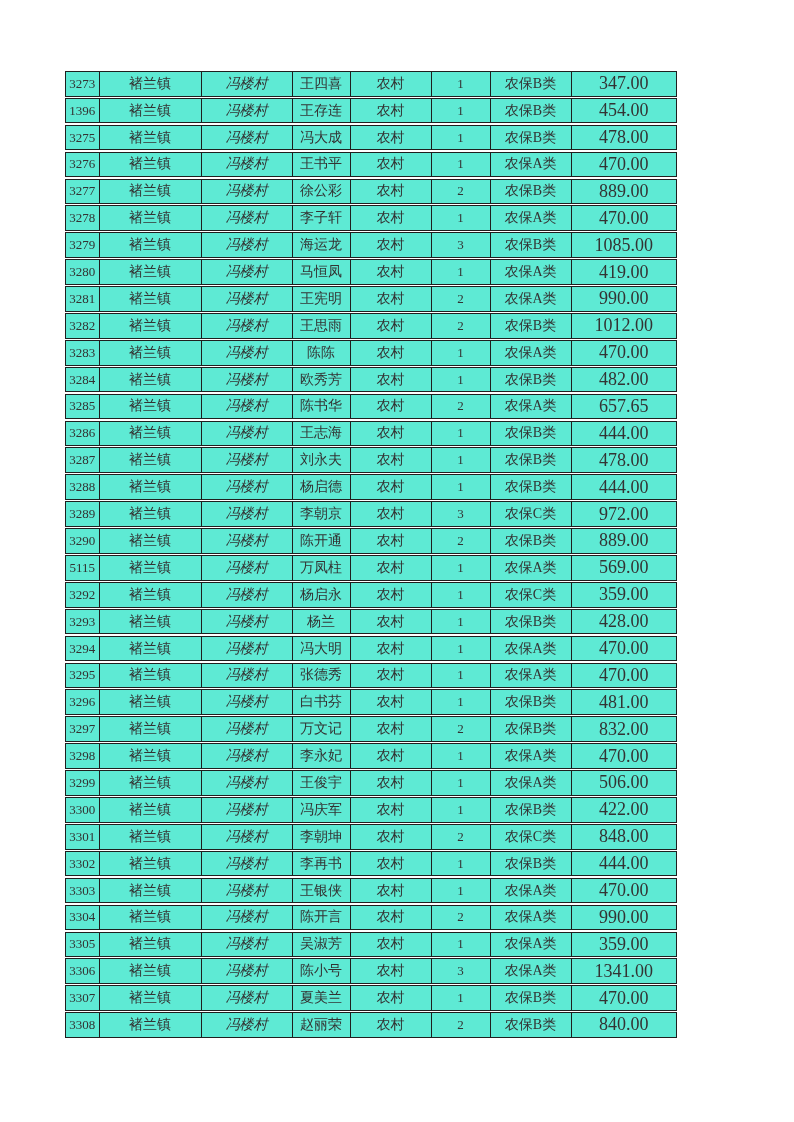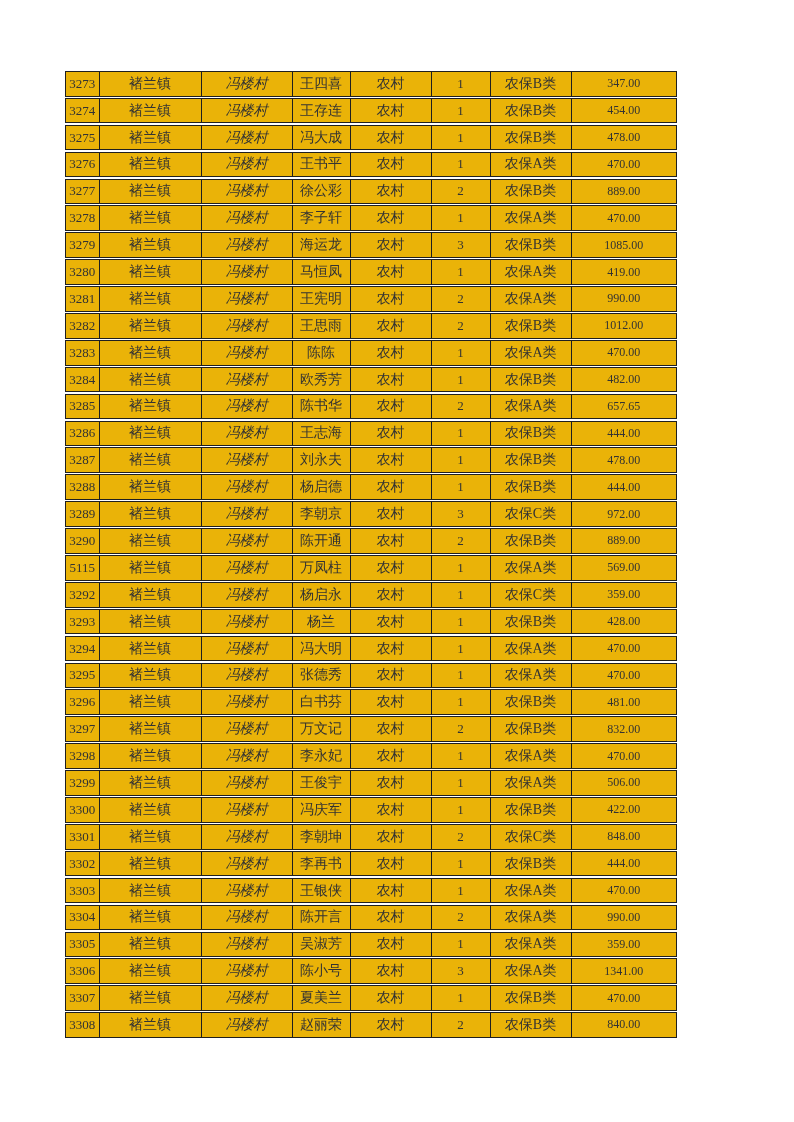--- a/index.html
+++ b/index.html
@@ -20,59 +20,59 @@
     left: 65px;
     top: 71px;
     width: 612px;
   }
   .row {
     display: flex;
     box-sizing: border-box;
     height: 25.6px;
     border: 1.5px solid var(--border-color, #1f1f1f);
     margin-bottom: 1.3px;
-    background: #eab308;
+    background: #5eead4;
   }
   .cell {
     box-sizing: border-box;
     display: flex;
     align-items: center;
     justify-content: center;
     border-right: 1.5px solid var(--border-color, #1f1f1f);
     font-size: 14px;
     color: var(--text-color, #333333);
     white-space: nowrap;
     overflow: hidden;
   }
   .c0 { width: 33.5px; font-size: 13px; }
   .c1 { width: 102px; }
   .c2 { width: 91px; font-style: italic; }
   .c3 { width: 58px; }
   .c4 { width: 81px; }
   .c5 { width: 59px; font-size: 13px; }
   .c6 { width: 81px; }
-  .c7 { flex: 1; border-right: none; font-size: 12px; }
+  .c7 { flex: 1; border-right: none; font-size: 18px; }
 </style>
 </head>
 <body style="background: rgb(255, 255, 255);">
 
 <div class="page">
   <div class="table" id="pension-table">
       <div class="row">
         <div class="cell c0">3273</div>
         <div class="cell c1">褚兰镇</div>
         <div class="cell c2">冯楼村</div>
         <div class="cell c3">王四喜</div>
         <div class="cell c4">农村</div>
         <div class="cell c5">1</div>
         <div class="cell c6">农保B类</div>
         <div class="cell c7">347.00</div>
       </div>
       <div class="row">
-        <div class="cell c0">3274</div>
+        <div class="cell c0">1396</div>
         <div class="cell c1">褚兰镇</div>
         <div class="cell c2">冯楼村</div>
         <div class="cell c3">王存连</div>
         <div class="cell c4">农村</div>
         <div class="cell c5">1</div>
         <div class="cell c6">农保B类</div>
         <div class="cell c7">454.00</div>
       </div>
       <div class="row">
         <div class="cell c0">3275</div>

